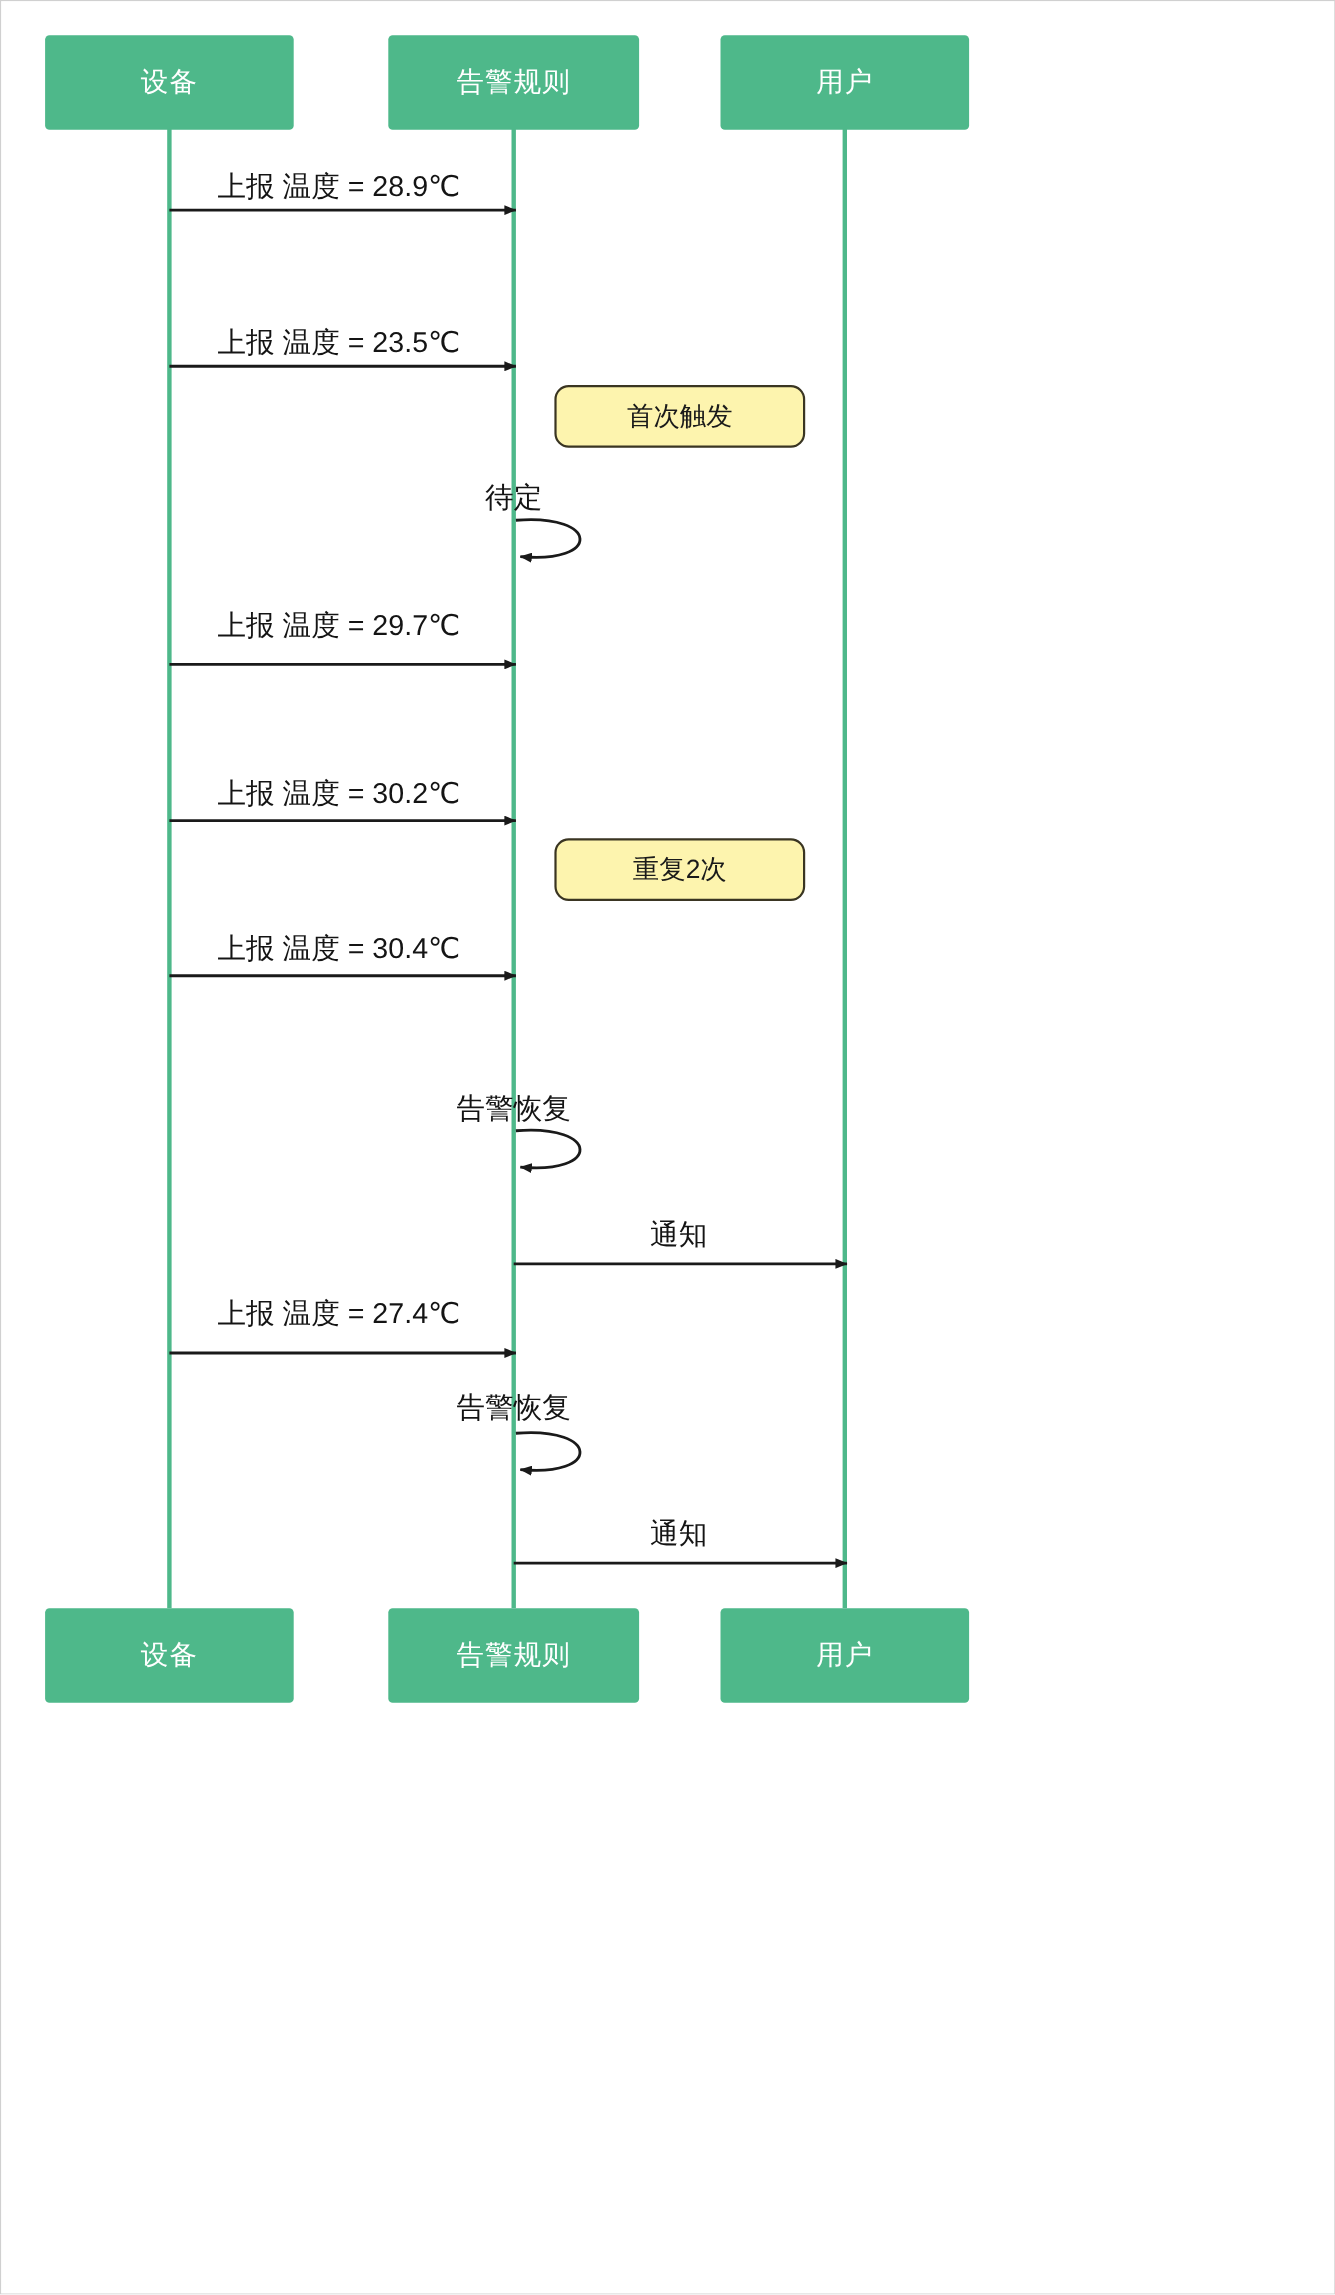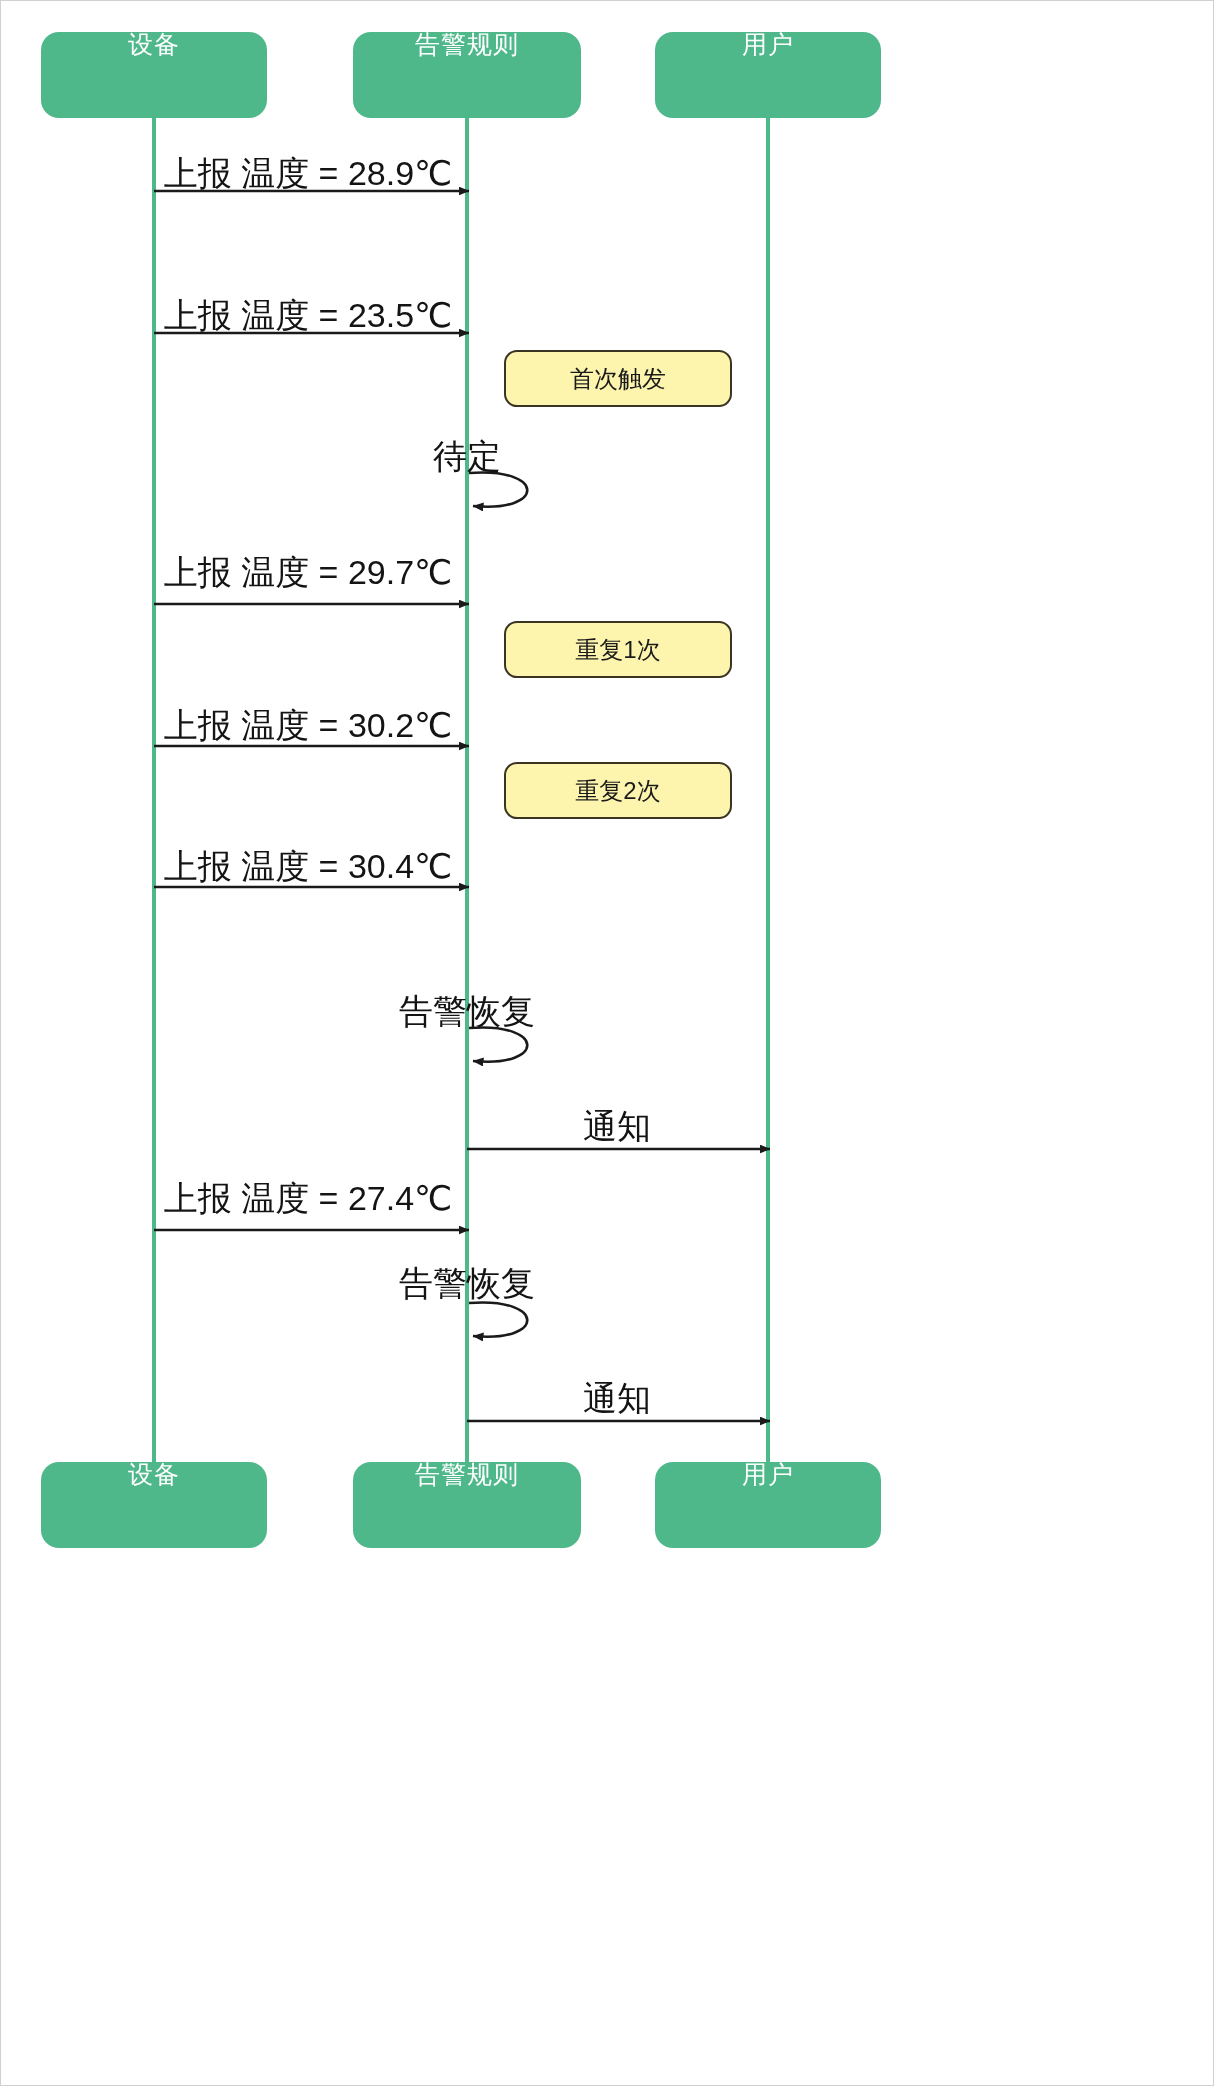--- a/index.html
+++ b/index.html
@@ -15,23 +15,23 @@
     background: #ffffff;
     border: 1px solid #d0d0d0;
     overflow: hidden;
   }
   #canvas { position: absolute; inset: 0; }
 
   
   .actor-box {
     position: absolute;
     background: #4eb88a;
-    border-radius: 18px;
+    border-radius: 4px;
     display: flex;
-    align-items: flex-start;
+    align-items: center;
     justify-content: center;
     color: #ffffff;
     font-size: 25px;
     letter-spacing: 1px;
     line-height: 1;
   }
   .actor-label { color: #ffffff; }
 
   
   .lifeline {
@@ -50,21 +50,21 @@
     align-items: center;
     justify-content: center;
     font-size: 24px;
     color: #1a1a1a;
     line-height: 1;
   }
 
   
   .msg-label {
     position: absolute;
-    font-size: 34px;
+    font-size: 26px;
     color: #141414;
     white-space: nowrap;
     line-height: 1;
   }
   .msg-label.center { transform: translateX(-50%); }
 
   
   svg.arrows {
     position: absolute;
     left: 0; top: 0;
@@ -140,21 +140,18 @@
     <div class="msg-label center" style="left:307px; top:848px;">上报 温度 = 30.4℃</div>
     <div class="msg-label center" style="left:466px; top:993px;">告警恢复</div>
     <div class="msg-label center" style="left:616px; top:1108px;">通知</div>
     <div class="msg-label center" style="left:307px; top:1180px;">上报 温度 = 27.4℃</div>
     <div class="msg-label center" style="left:466px; top:1265px;">告警恢复</div>
     <div class="msg-label center" style="left:616px; top:1380px;">通知</div>
 
     <div class="note" style="left:503px; top:349px; width:228px; height:57px;">
       <span>首次触发</span>
     </div>
-    <div class="note" style="left:503px; top:620px; width:228px; height:57px;">
-      <span>重复1次</span>
-    </div>
     <div class="note" style="left:503px; top:761px; width:228px; height:57px;">
       <span>重复2次</span>
     </div>
 
   </div>
 </div>
 
 </body></html>

